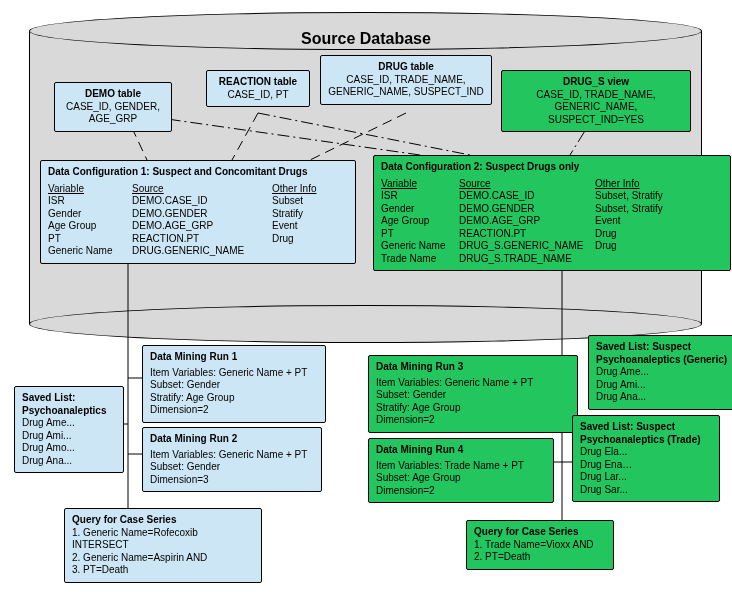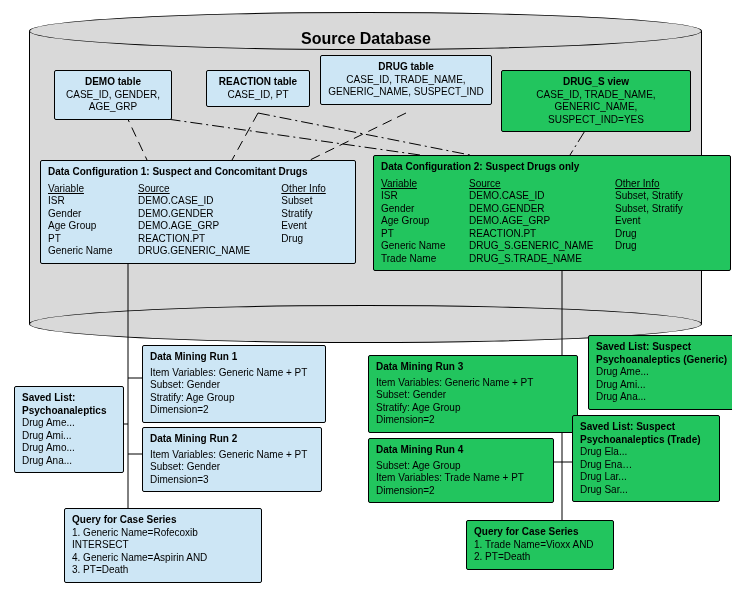--- a/index.html
+++ b/index.html
@@ -63,42 +63,42 @@
     z-index: 3;
     background: #fff;
     font-size: 10px;
     line-height: 1.25;
   }
   .blue { background: #cde6f5; }
   .yellow { background: #22c55e; }
   .small-table { text-align: center; }
   .small-table .hdr { font-weight: bold; }
   .cfg-title { font-weight: bold; margin-bottom: 4px; }
-  .cols { display: flex; gap: 10px; }
+  .cols { display: flex; }
   .col { display: flex; flex-direction: column; }
   .u { text-decoration: underline; }
   .run-title { font-weight: bold; margin-bottom: 3px; }
   svg.connectors {
     position: absolute;
     left: 0; top: 0;
     width: 732px;
     height: 597px;
     z-index: 2;
     pointer-events: none;
   }
 </style>
 </head>
 <body>
 
 <div class="cylinder-body"></div>
 <div class="cylinder-top"></div>
 <div class="cylinder-bottom"></div>
 <div class="db-title">Source Database</div>
 
-<div class="box blue small-table" style="left:54px; top:70px; width:118px;">
+<div class="box blue small-table" style="left:54px; top:82px; width:118px;">
   <div class="hdr">DEMO table</div>
   <div>CASE_ID, GENDER, AGE_GRP</div>
 </div>
 <div class="box blue small-table" style="left:206px; top:70px; width:104px;">
   <div class="hdr">REACTION table</div>
   <div>CASE_ID, PT</div>
 </div>
 <div class="box blue small-table" style="left:320px; top:55px; width:172px;">
   <div class="hdr">DRUG table</div>
   <div>CASE_ID, TRADE_NAME, GENERIC_NAME, SUSPECT_IND</div>
@@ -190,36 +190,36 @@
 <div class="box blue" style="left:142px; top:427px; width:180px;">
   <div class="run-title">Data Mining Run 2</div>
   <div>Item Variables: Generic Name + PT</div>
   <div>Subset: Gender</div>
   <div>Dimension=3</div>
 </div>
 
 <div class="box blue" style="left:64px; top:508px; width:198px;">
   <div style="font-weight:bold;">Query for Case Series</div>
   <div>1. Generic Name=Rofecoxib INTERSECT</div>
-  <div>4. Generic Name=Aspirin AND</div>
+  <div>2. Generic Name=Aspirin AND</div>
   <div>3. PT=Death</div>
 </div>
 
 <div class="box yellow" style="left:368px; top:355px; width:210px;">
   <div class="run-title">Data Mining Run 3</div>
   <div>Item Variables: Generic Name + PT</div>
   <div>Subset: Gender</div>
   <div>Stratify: Age Group</div>
   <div>Dimension=2</div>
 </div>
 
 <div class="box yellow" style="left:368px; top:438px; width:186px;">
   <div class="run-title">Data Mining Run 4</div>
+  <div>Item Variables: Trade Name + PT</div>
   <div>Subset: Age Group</div>
-  <div>Item Variables: Trade Name + PT</div>
   <div>Dimension=2</div>
 </div>
 
 <div class="box yellow" style="left:588px; top:335px; width:148px;">
   <div style="font-weight:bold;">Saved List: Suspect Psychoanaleptics (Generic)</div>
   <div>Drug Ame...</div>
   <div>Drug Ami...</div>
   <div>Drug Ana...</div>
 </div>
 

